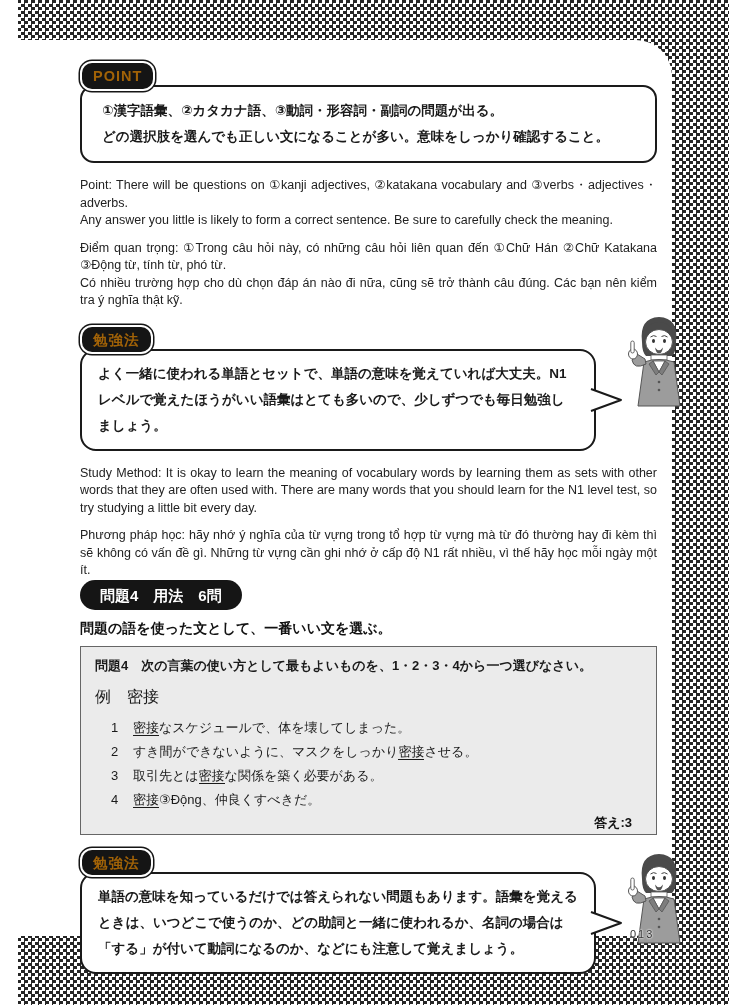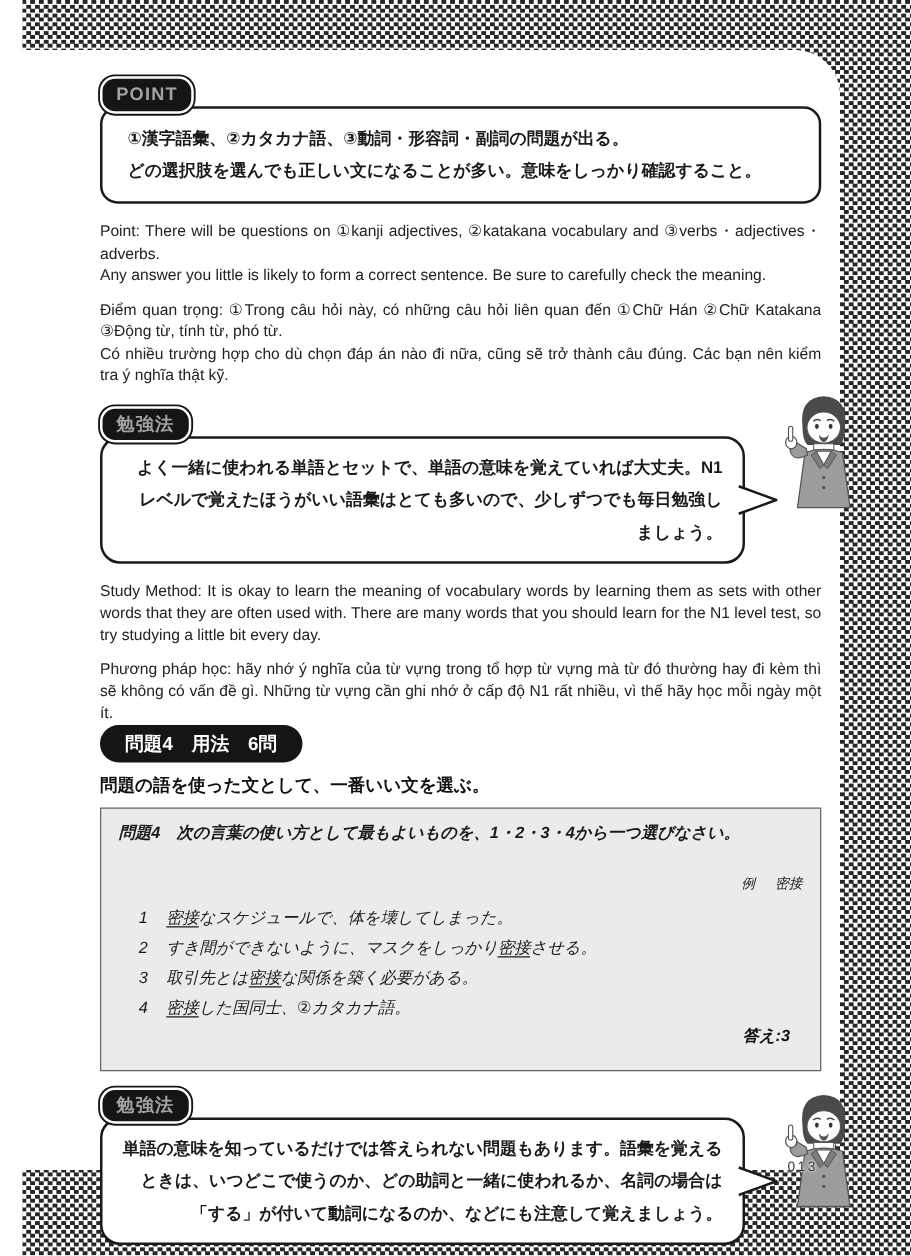--- a/index.html
+++ b/index.html
@@ -13,21 +13,21 @@
   .left-strip { position:absolute; left:0; top:0; width:18px; height:100%; background:#fff; }
   .panel {
     position:absolute; left:0; top:40px; width:672px; height:896px;
     background:#fff; border-radius:0 36px 36px 0;
   }
   .content { position:absolute; left:80px; top:60px; width:577px; }
 
   
   .sticker {
     position:relative; z-index:3; display:inline-block;
-    background:#151515; color:#a3a3a3; font-weight:800;
+    background:#151515; color:#a16207; font-weight:800;
     font-size:14.5px; line-height:1; padding:6px 11px 5px;
     border-radius:10px; letter-spacing:1px;
     box-shadow:0 0 0 2px #fff, 0 0 0 3.5px #151515;
     margin:3px 0 -4px 2px;
   }
 
   
   .pointbox {
     position:relative; z-index:1;
     border:2px solid #1a1a1a; border-radius:14px;
@@ -39,42 +39,41 @@
   .para { margin:12px 0 0; }
   .para p { margin:0; font-size:12.5px; line-height:17.5px; text-align:justify; color:#222; }
   .gap14 { margin-top:14px; }
   .gap10 { margin-top:10px; }
 
   
   .study { position:relative; margin-top:14px; }
   .bubble {
     position:relative; z-index:1; width:516px;
     border:2px solid #1a1a1a; border-radius:16px;
-    padding:10px 16px; background:#fff;text-align:right;
+    padding:10px 16px; background:#fff;
   }
   .bubble p { margin:0; font-size:13.5px; line-height:26px; font-weight:600; color:#1a1a1a; }
   .tail { position:absolute; right:-30px; top:50%; margin-top:-15px; z-index:2; }
   .teacher { position:absolute; left:538px; top:-14px; z-index:1; }
 
   
   .section-badge {
     display:inline-block; background:#151515; color:#fff;
     font-weight:700; font-size:15px; line-height:1;
     padding:8px 20px 7px; border-radius:16px; margin-top:0;
   }
   .section-heading { margin:10px 0 0; font-size:14px; font-weight:700; color:#111; }
 
   
   .exbox {
     margin-top:8px; background:#ebebeb; border:1px solid #666;
-    padding:10px 14px 16px;
-    font-style:italic;
+    padding:10px 14px 0;
   }
   .exbox .hdr { margin:0; font-size:13px; font-weight:700; color:#1a1a1a; line-height:18px; }
-  .exrow { margin-top:24px; font-size:11px; color:#1a1a1a;text-align:right; }
+  .exrow { margin-top:12px; font-size:16px; color:#1a1a1a; }
   .exrow .w { margin-left:16px; }
   .opts { margin-top:10px; }
   .opt { display:flex; margin:0 0 5px 16px; font-size:13px; line-height:19px; color:#1a1a1a; }
   .opt-num { width:22px; flex:0 0 22px; }
   .u { border-bottom:1px solid #1a1a1a; padding-bottom:0.5px; }
   .answer { margin:4px 10px 2px 0; text-align:right; font-size:13px; font-weight:700; color:#111; }
 
   .page-number {
     position:absolute; left:630px; top:928px; z-index:4;
     font-size:11px; font-weight:400; letter-spacing:2px; color:#333;
@@ -167,21 +166,21 @@
         <div class="opt">
           <span class="opt-num">2</span>
           <span class="opt-text"><span>すき間ができないように、マスクをしっかり</span><span class="u">密接</span><span>させる。</span></span>
         </div>
         <div class="opt">
           <span class="opt-num">3</span>
           <span class="opt-text"><span>取引先とは</span><span class="u">密接</span><span>な関係を築く必要がある。</span></span>
         </div>
         <div class="opt">
           <span class="opt-num">4</span>
-          <span class="opt-text"><span></span><span class="u">密接</span><span>した国同士、②カタカナ語。</span></span>
+          <span class="opt-text"><span></span><span class="u">密接</span><span>③Động、仲良くすべきだ。</span></span>
         </div>
       </div>
       <p class="answer">答え:3</p>
     </div>
 
     
     <div class="study" style="margin-top:12px">
       <span class="sticker">勉強法</span>
       <div class="bubble">
         <p>単語の意味を知っているだけでは答えられない問題もあります。語彙を覚えるときは、いつどこで使うのか、どの助詞と一緒に使われるか、名詞の場合は「する」が付いて動詞になるのか、などにも注意して覚えましょう。</p>

